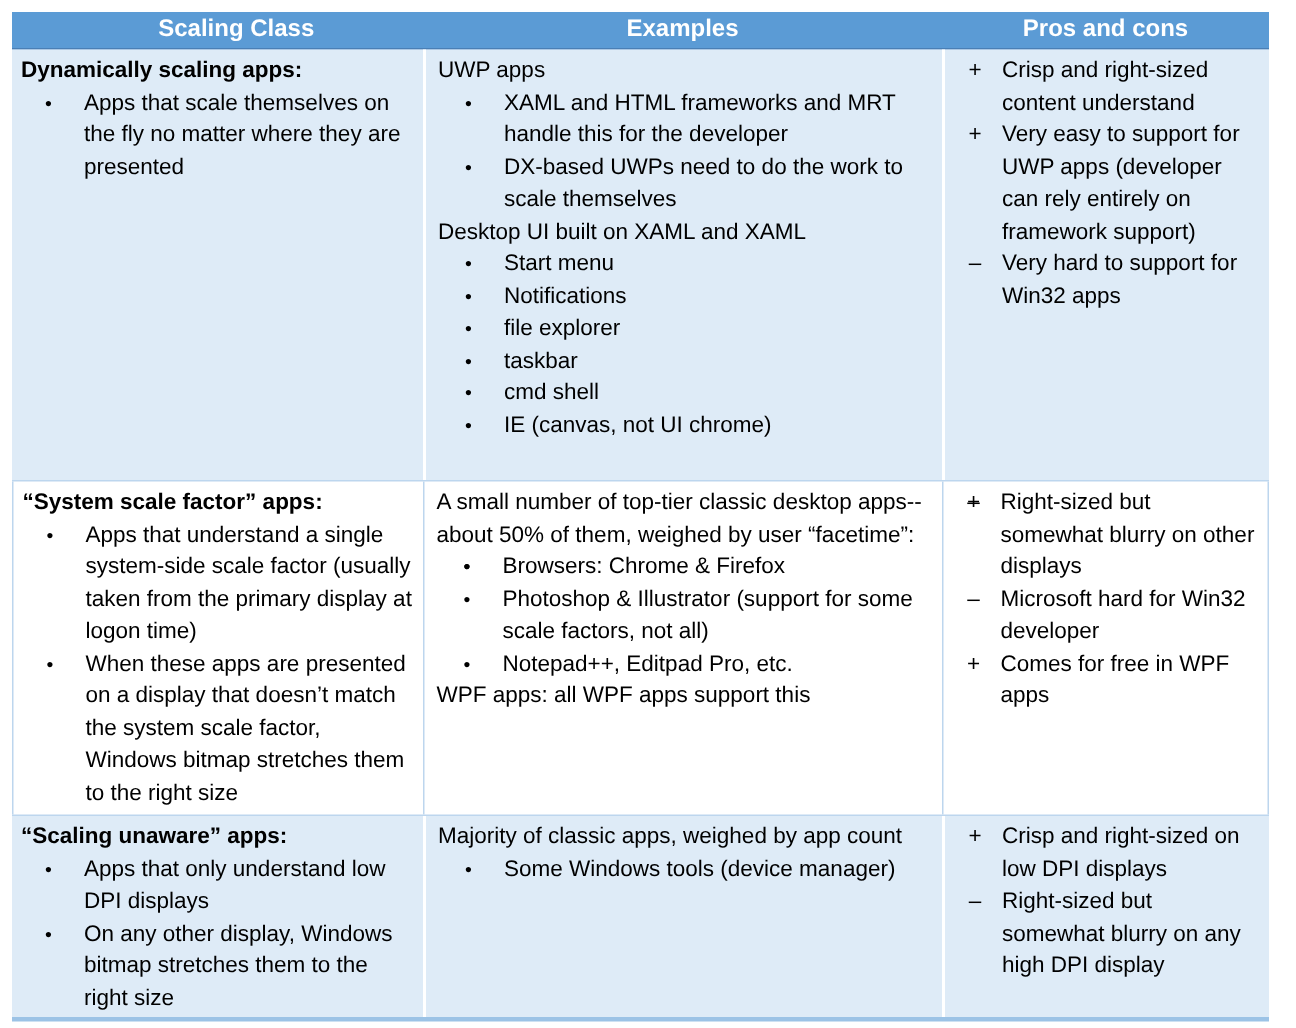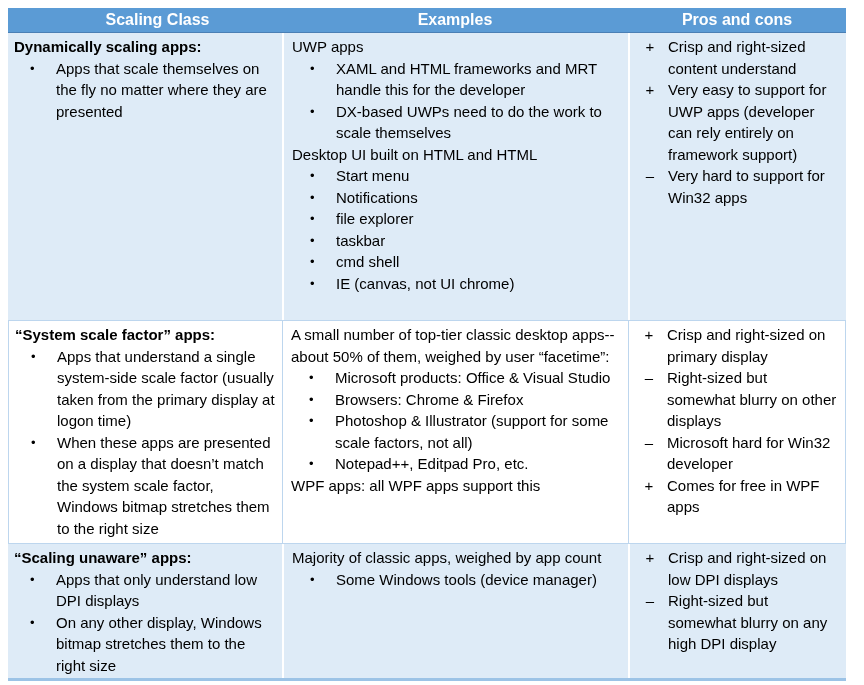--- a/index.html
+++ b/index.html
@@ -69,21 +69,21 @@
   <div class="t-body" id="t-body">
       <div class="t-row r1 band">
         <div class="cell col1">
           <div class="heading">Dynamically scaling apps:</div>
           <div class="bullet"><span class="marker">•</span><span class="btext">Apps that scale themselves on the fly no matter where they are presented</span></div>
         </div>
         <div class="cell col2">
           <div class="para">UWP apps</div>
           <div class="bullet"><span class="marker">•</span><span class="btext">XAML and HTML frameworks and MRT handle this for the developer</span></div>
           <div class="bullet"><span class="marker">•</span><span class="btext">DX-based UWPs need to do the work to scale themselves</span></div>
-          <div class="para">Desktop UI built on HTML and HTML</div>
+          <div class="para">Desktop UI built on XAML and XAML</div>
           <div class="bullet"><span class="marker">•</span><span class="btext">Start menu</span></div>
           <div class="bullet"><span class="marker">•</span><span class="btext">Notifications</span></div>
           <div class="bullet"><span class="marker">•</span><span class="btext">file explorer</span></div>
           <div class="bullet"><span class="marker">•</span><span class="btext">taskbar</span></div>
           <div class="bullet"><span class="marker">•</span><span class="btext">cmd shell</span></div>
           <div class="bullet"><span class="marker">•</span><span class="btext">IE (canvas, not UI chrome)</span></div>
         </div>
         <div class="cell col3">
           <div class="pc"><span class="sign">+</span><span class="pctext">Crisp and right-sized content understand</span></div>
           <div class="pc"><span class="sign">+</span><span class="pctext">Very easy to support for UWP apps (developer can rely entirely on framework support)</span></div>
@@ -91,28 +91,28 @@
         </div>
       </div>
       <div class="t-row r2 plain">
         <div class="cell col1">
           <div class="heading">“System scale factor” apps:</div>
           <div class="bullet"><span class="marker">•</span><span class="btext">Apps that understand a single system-side scale factor (usually taken from the primary display at logon time)</span></div>
           <div class="bullet"><span class="marker">•</span><span class="btext">When these apps are presented on a display that doesn’t match the system scale factor, Windows bitmap stretches them to the right size</span></div>
         </div>
         <div class="cell col2">
           <div class="para">A small number of top-tier classic desktop apps--about 50% of them, weighed by user “facetime”:</div>
-          <div class="bullet"><span class="marker">•</span><span class="btext">Microsoft products: Office &amp; Visual Studio</span></div>
+          <div class="bullet"><span class="marker">•</span></div>
           <div class="bullet"><span class="marker">•</span><span class="btext">Browsers: Chrome &amp; Firefox</span></div>
           <div class="bullet"><span class="marker">•</span><span class="btext">Photoshop &amp; Illustrator (support for some scale factors, not all)</span></div>
           <div class="bullet"><span class="marker">•</span><span class="btext">Notepad++, Editpad Pro, etc.</span></div>
           <div class="para">WPF apps: all WPF apps support this</div>
         </div>
         <div class="cell col3">
-          <div class="pc"><span class="sign">+</span><span class="pctext">Crisp and right-sized on primary display</span></div>
+          <div class="pc"><span class="sign">+</span></div>
           <div class="pc"><span class="sign">–</span><span class="pctext">Right-sized but somewhat blurry on other displays</span></div>
           <div class="pc"><span class="sign">–</span><span class="pctext">Microsoft hard for Win32 developer</span></div>
           <div class="pc"><span class="sign">+</span><span class="pctext">Comes for free in WPF apps</span></div>
         </div>
       </div>
       <div class="t-row r3 band">
         <div class="cell col1">
           <div class="heading">“Scaling unaware” apps:</div>
           <div class="bullet"><span class="marker">•</span><span class="btext">Apps that only understand low DPI displays</span></div>
           <div class="bullet"><span class="marker">•</span><span class="btext">On any other display, Windows bitmap stretches them to the right size</span></div>

